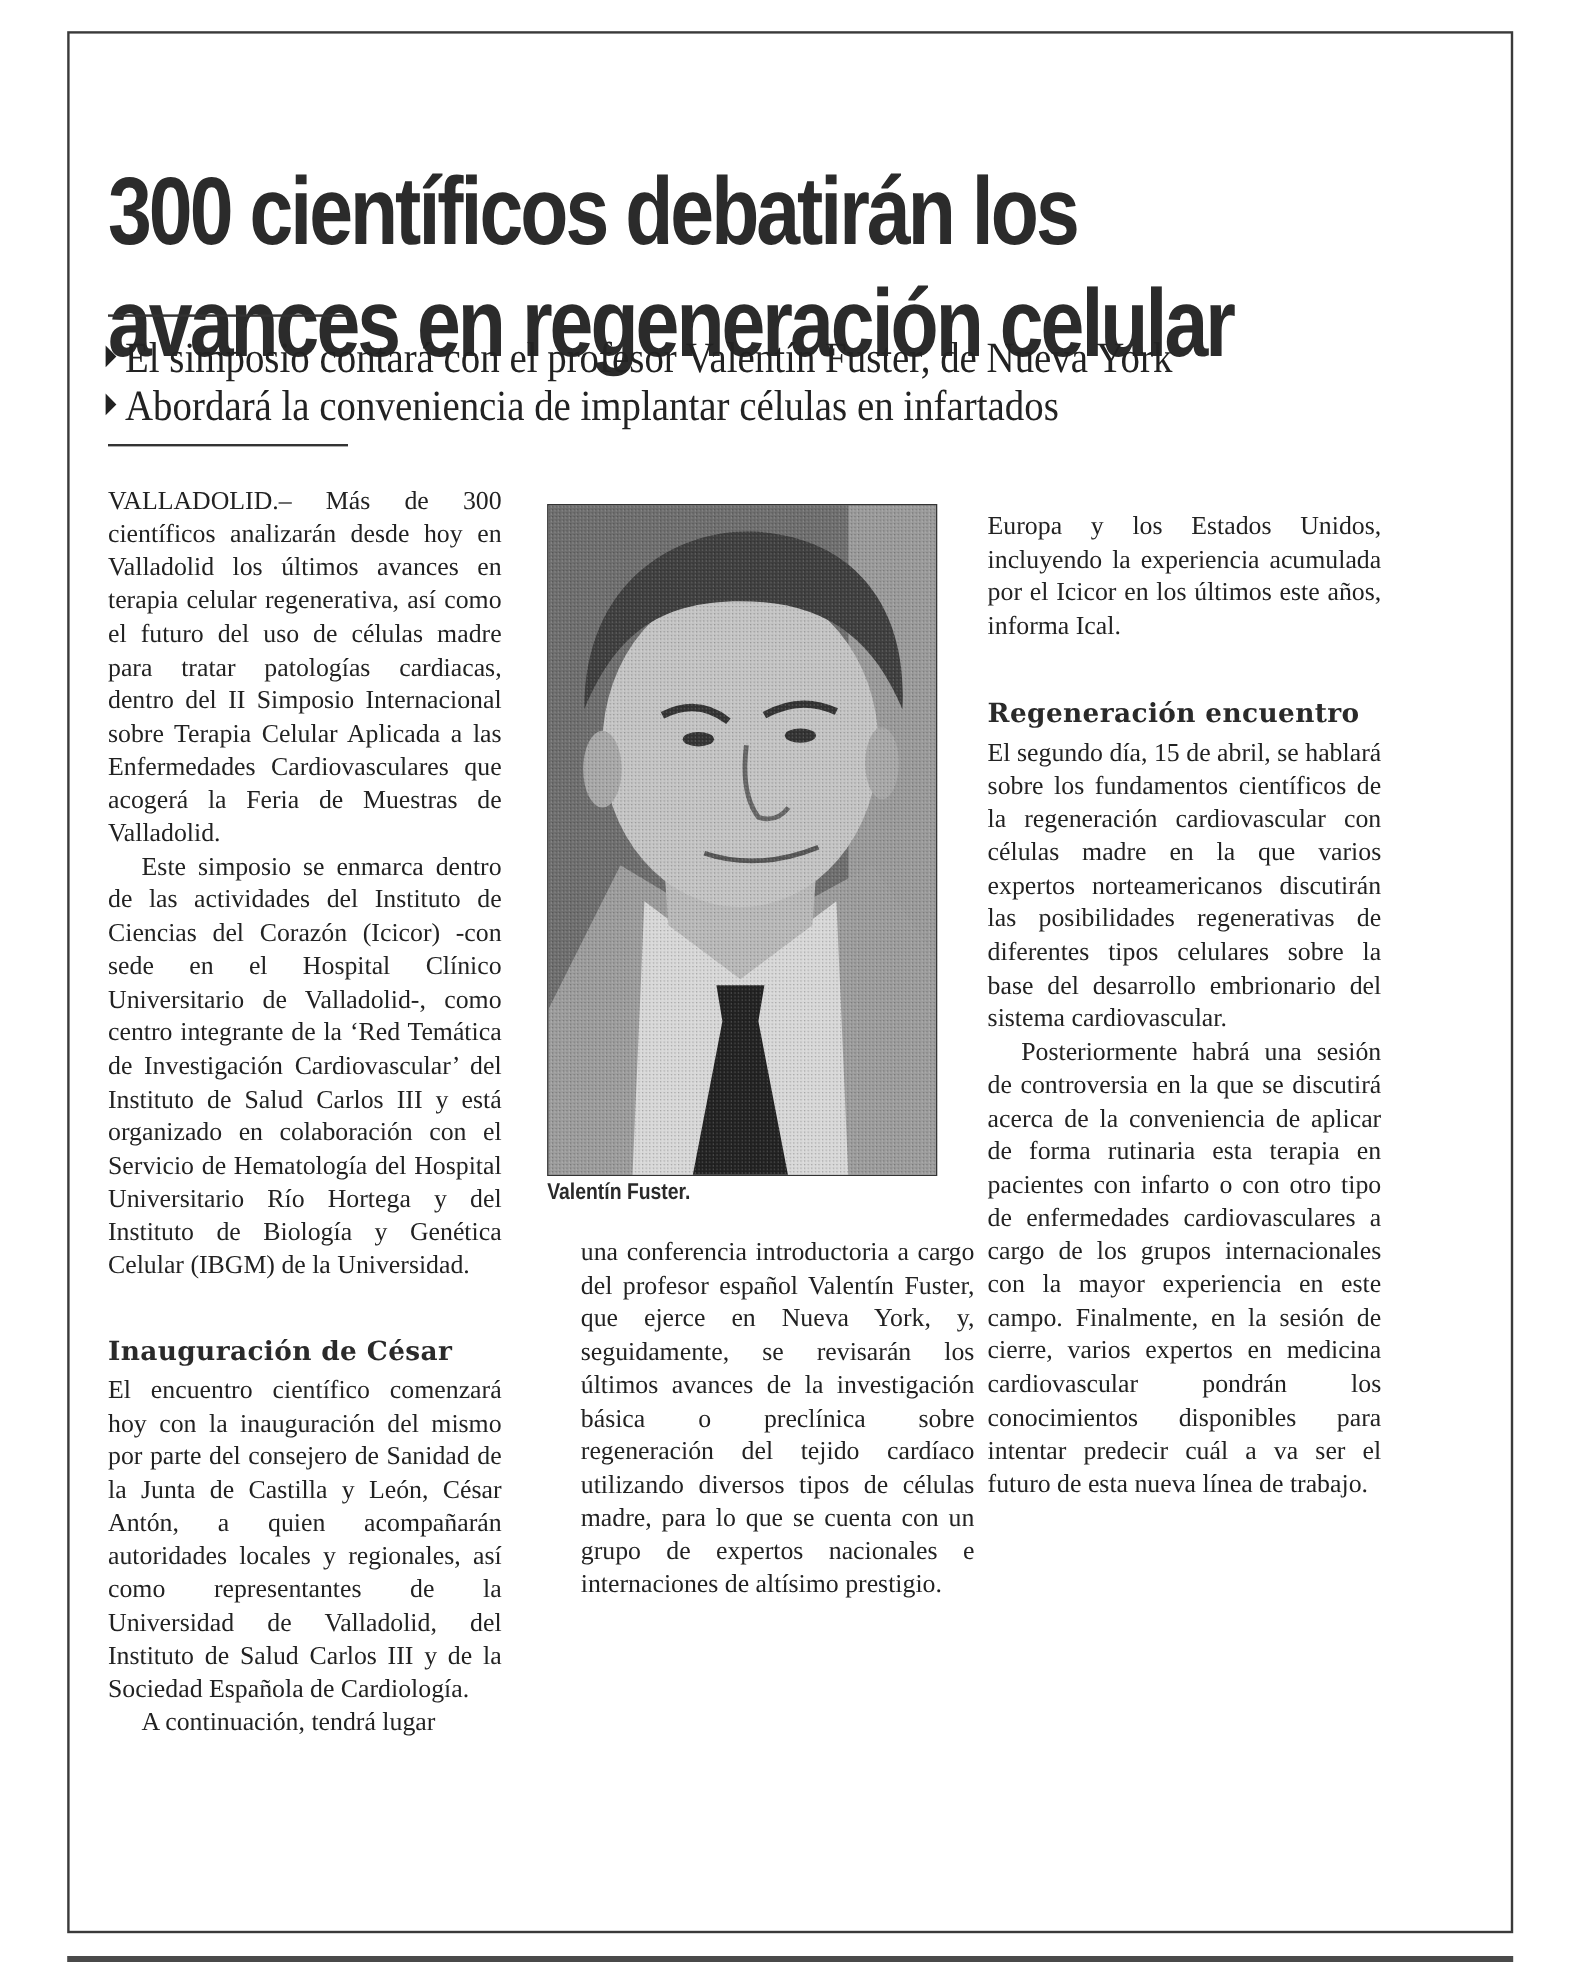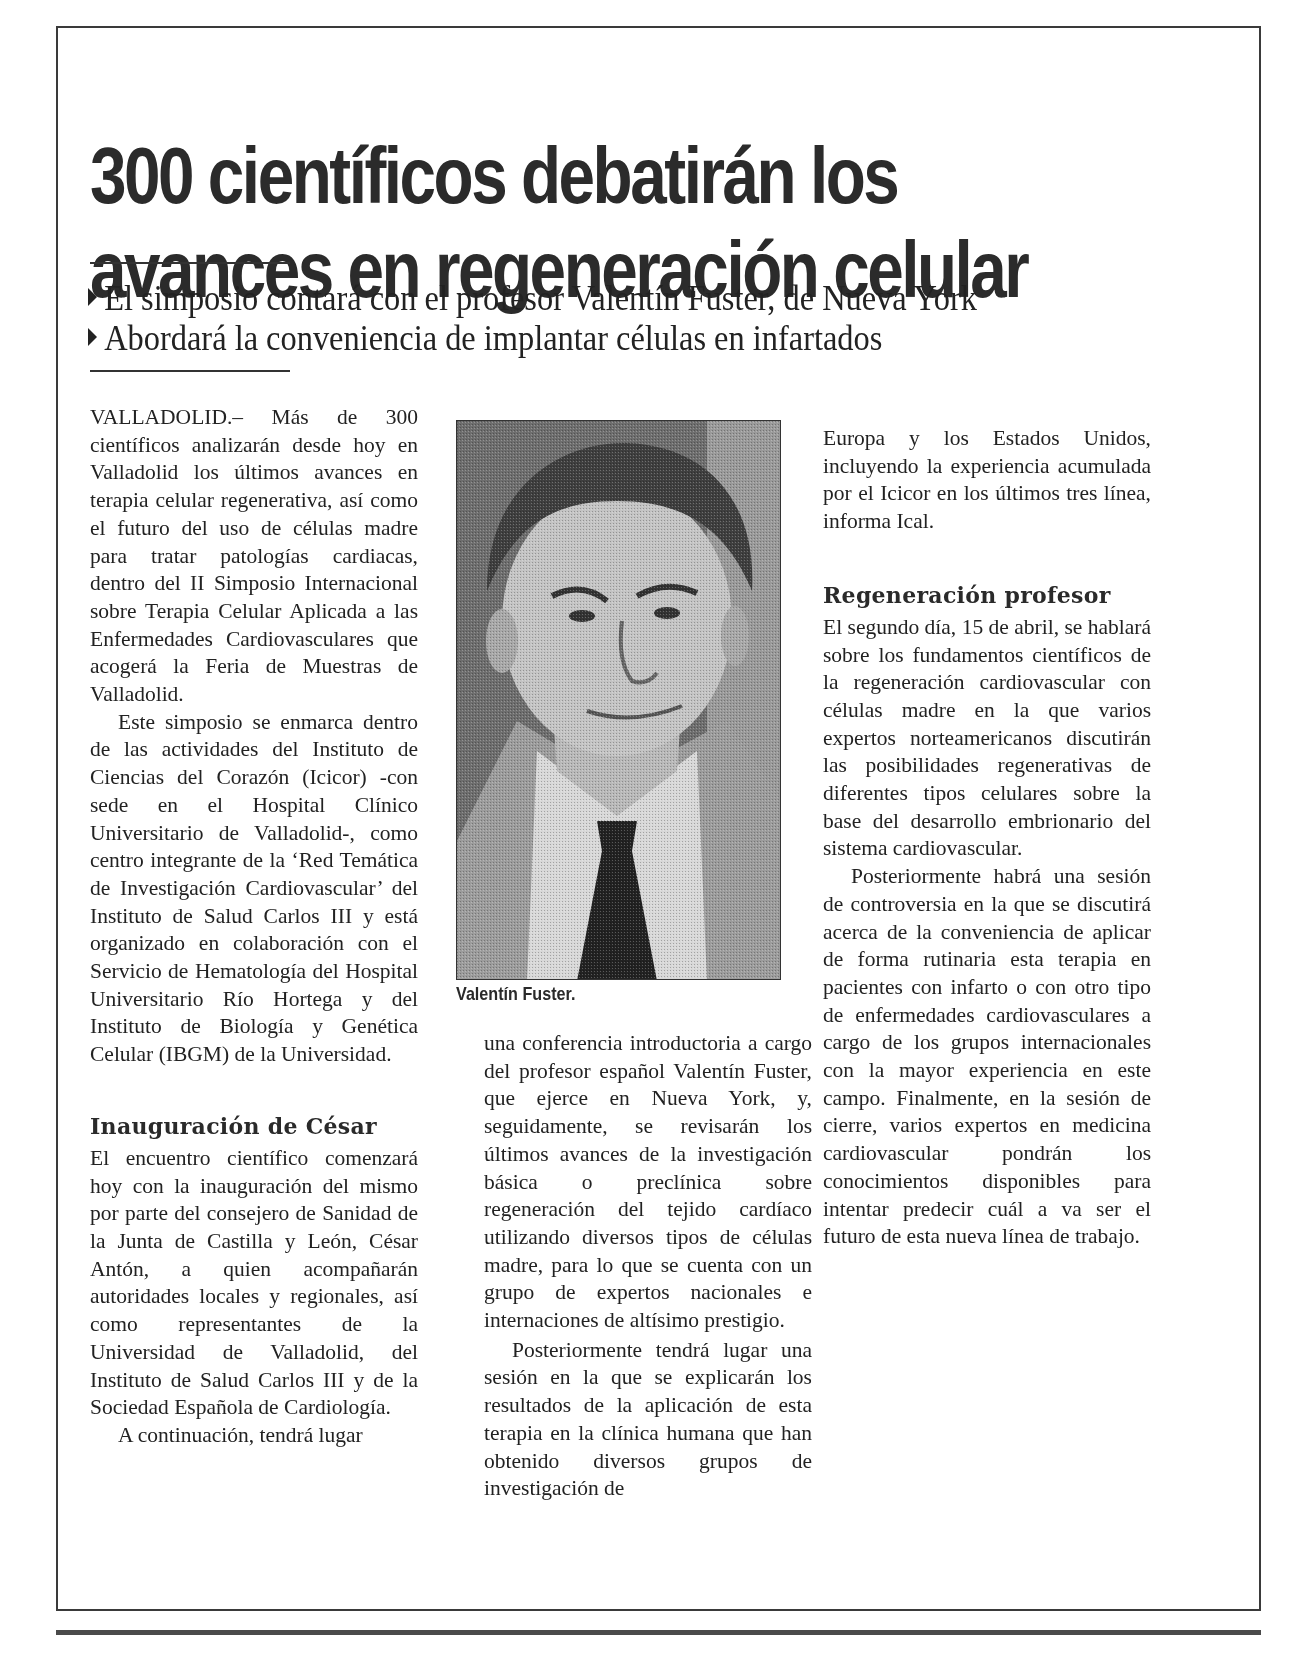--- a/index.html
+++ b/index.html
@@ -120,23 +120,22 @@
     <path d="M165 200 Q160 240 175 260 Q190 265 200 252" stroke="#666" stroke-width="4" fill="none"></path>
 
     <path d="M130 290 Q175 305 225 285" stroke="#555" stroke-width="4" fill="none"></path>
     <rect width="325" height="560" fill="url(#grain)"></rect>
   </svg>
 </div>
 <div class="caption">Valentín Fuster.</div>
 
 <div class="col col2">
   <p>una conferencia introductoria a cargo del profesor español Valentín Fuster, que ejerce en Nueva York, y, seguidamente, se revisarán los últimos avances de la investigación básica o preclínica sobre regeneración del tejido cardíaco utilizando diversos tipos de células madre, para lo que se cuenta con un grupo de expertos nacionales e internaciones de altísimo prestigio.</p>
-  <p class="indent" style="margin-top:2px">Posteriormente tendrá lugar una sesión en la que se explicarán los resultados de la aplicación de esta terapia en la clínica humana que han obtenido diversos grupos de investigación de</p>
 </div>
 
 <div class="col col3">
-  <p>Europa y los Estados Unidos, incluyendo la experiencia acumulada por el Icicor en los últimos tres línea, informa Ical.</p>
-  <h3 style="margin-top:44px;margin-bottom:4px">Regeneración profesor</h3>
+  <p>Europa y los Estados Unidos, incluyendo la experiencia acumulada por el Icicor en los últimos este años, informa Ical.</p>
+  <h3 style="margin-top:44px;margin-bottom:4px">Regeneración encuentro</h3>
   <p>El segundo día, 15 de abril, se hablará sobre los fundamentos científicos de la regeneración cardiovascular con células madre en la que varios expertos norteamericanos discutirán las posibilidades regenerativas de diferentes tipos celulares sobre la base del desarrollo embrionario del sistema cardiovascular.</p>
   <p class="indent">Posteriormente habrá una sesión de controversia en la que se discutirá acerca de la conveniencia de aplicar de forma rutinaria esta terapia en pacientes con infarto o con otro tipo de enfermedades cardiovasculares a cargo de los grupos internacionales con la mayor experiencia en este campo. Finalmente, en la sesión de cierre, varios expertos en medicina cardiovascular pondrán los conocimientos disponibles para intentar predecir cuál a va ser el futuro de esta nueva línea de trabajo.</p>
 </div>
 
 <div class="bottom-rule"></div>
 
 </body></html>

